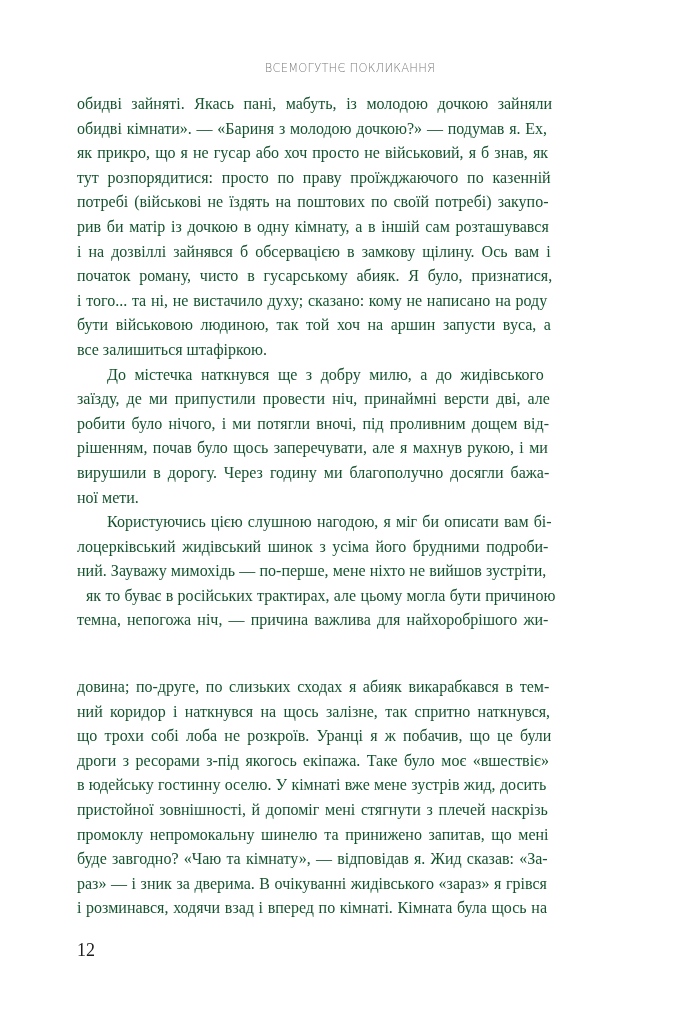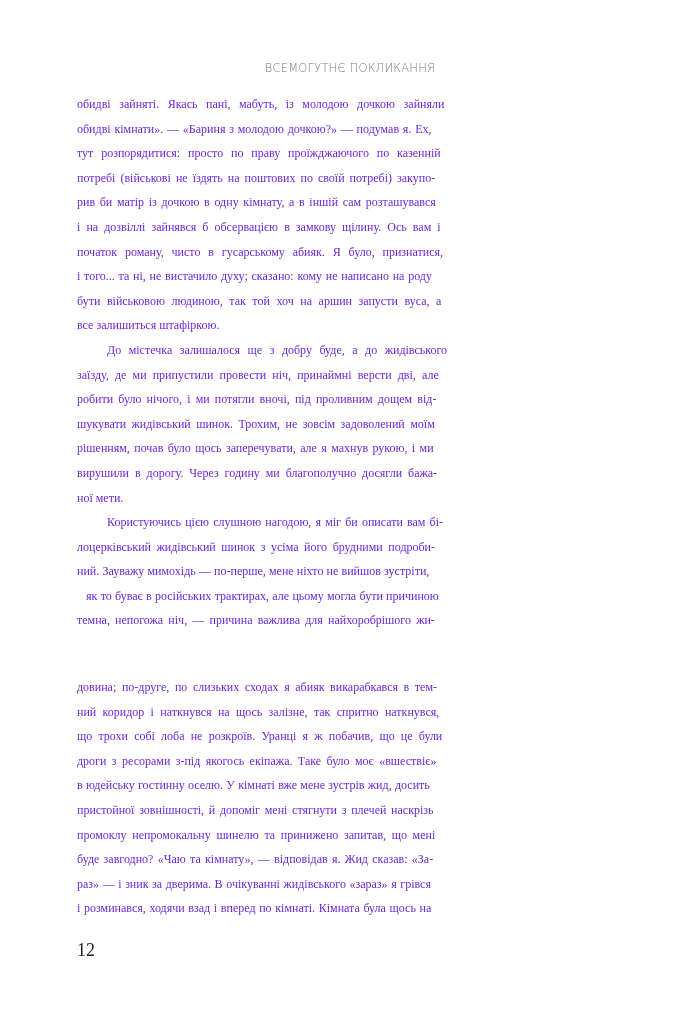--- a/index.html
+++ b/index.html
@@ -4,21 +4,21 @@
 <style>
   html, body { margin: 0; padding: 0; background: #ffffff; }
   body { width: 690px; height: 1024px; position: relative; overflow: hidden; }
   .running-head {
     position: absolute; top: 61px; left: 0; width: 700px; text-align: center;
     font-family: "DejaVu Sans", sans-serif; font-size: 11.5px; color: #7a7a7a;
     letter-spacing: 0.2px; font-weight: 300;
   }
   .text-block {
     position: absolute; top: 92px; left: 77px; width: 545px;
-    font-family: "Liberation Serif", serif; font-size: 12px; color: #6d28d9;
+    font-family: "Liberation Serif", serif; font-size: 16px; color: #14532d;
   }
   .line {
     display: block; height: 24.6px; line-height: 24.6px; white-space: nowrap;
     text-align: justify; text-align-last: justify;
   }
   .line.last { text-align-last: left; }
   .line.indent { padding-left: 30px; }
   .page-number {
     position: absolute; top: 940px; left: 77px;
     font-family: "Liberation Serif", serif; font-size: 18px; color: #1e1e1e;
@@ -27,35 +27,35 @@
 </head>
 <body>
 
 <div class="running-head">ВСЕМОГУТНЄ ПОКЛИКАННЯ</div>
 
 <div class="text-block">
 
   <div>
     <span class="line" style="word-spacing: 5.52539px; text-align: left; text-align-last: left;">обидві зайняті. Якась пані, мабуть, із молодою дочкою зайняли</span>
     <span class="line" style="word-spacing: 0.78125px; text-align: left; text-align-last: left;">обидві кімнати». — «Бариня з молодою дочкою?» — подумав я. Ех,</span>
+    <span class="line" style="word-spacing: 1.08594px; text-align: left; text-align-last: left;">як прикро, що я не гусар або хоч просто не військовий, я б знав, як</span>
     <span class="line" style="word-spacing: 4.82143px; text-align: left; text-align-last: left;">тут розпорядитися: просто по праву проїжджаючого по казенній</span>
     <span class="line" style="word-spacing: 2.01215px; text-align: center; text-align-last: left;">потребі (військові не їздять на поштових по своїй потребі) закупо-</span>
     <span class="line" style="word-spacing: 1.66276px; text-align: left; text-align-last: left;">рив би матір із дочкою в одну кімнату, а в іншій сам розташувався</span>
     <span class="line" style="word-spacing: 3.05256px; text-align: left; text-align-last: left;">і на дозвіллі зайнявся б обсервацією в замкову щілину. Ось вам і</span>
     <span class="line" style="word-spacing: 4.82422px; text-align: left; text-align-last: left;">початок роману, чисто в гусарському абияк. Я було, признатися,</span>
     <span class="line" style="word-spacing: 0.764323px; text-align: left; text-align-last: left;">і того... та ні, не вистачило духу; сказано: кому не написано на роду</span>
     <span class="line" style="word-spacing: 3.56094px; text-align: left; text-align-last: left;">бути військовою людиною, так той хоч на аршин запусти вуса, а</span>
     <span class="line last">все залишиться штафіркою.</span>
   </div>
 
   <div>
-    <span class="line indent" style="word-spacing: 4.49479px; text-align: left; text-align-last: left;">До містечка залишалося ще з добру буде, а до жидівського</span>
+    <span class="line indent" style="word-spacing: 4.49479px; text-align: left; text-align-last: left;">До містечка наткнувся ще з добру милю, а до жидівського</span>
     <span class="line" style="word-spacing: 3.13889px; text-align: left; text-align-last: left;">заїзду, де ми припустили провести ніч, принаймні версти дві, але</span>
     <span class="line" style="word-spacing: 2.15625px; text-align: left; text-align-last: left;">робити було нічого, і ми потягли вночі, під проливним дощем від-</span>
-    <span class="line" style="word-spacing: 2.42188px; text-align: left; text-align-last: left;">шукувати жидівський шинок. Трохим, не зовсім задоволений моїм</span>
     <span class="line" style="word-spacing: 1.36406px; text-align: left; text-align-last: left;">рішенням, почав було щось заперечувати, але я махнув рукою, і ми</span>
     <span class="line" style="word-spacing: 2.94141px; text-align: right; text-align-last: left;">вирушили в дорогу. Через годину ми благополучно досягли бажа-</span>
     <span class="line last">ної мети.</span>
   </div>
 
   <div>
     <span class="line indent" style="word-spacing: 1.15278px; text-align: left; text-align-last: left;">Користуючись цією слушною нагодою, я міг би описати вам бі-</span>
     <span class="line" style="word-spacing: 2.54018px; text-align: left; text-align-last: left;">лоцерківський жидівський шинок з усіма його брудними подроби-</span>
     <span class="line" style="word-spacing: 0.184028px; text-align: left; text-align-last: left;">ний. Зауважу мимохідь — по-перше, мене ніхто не вийшов зустріти,</span>
     <span class="line" style="word-spacing: 0.301563px; text-align: left; text-align-last: left; margin-left: 9px;">як то буває в російських трактирах, але цьому могла бути причиною</span>

